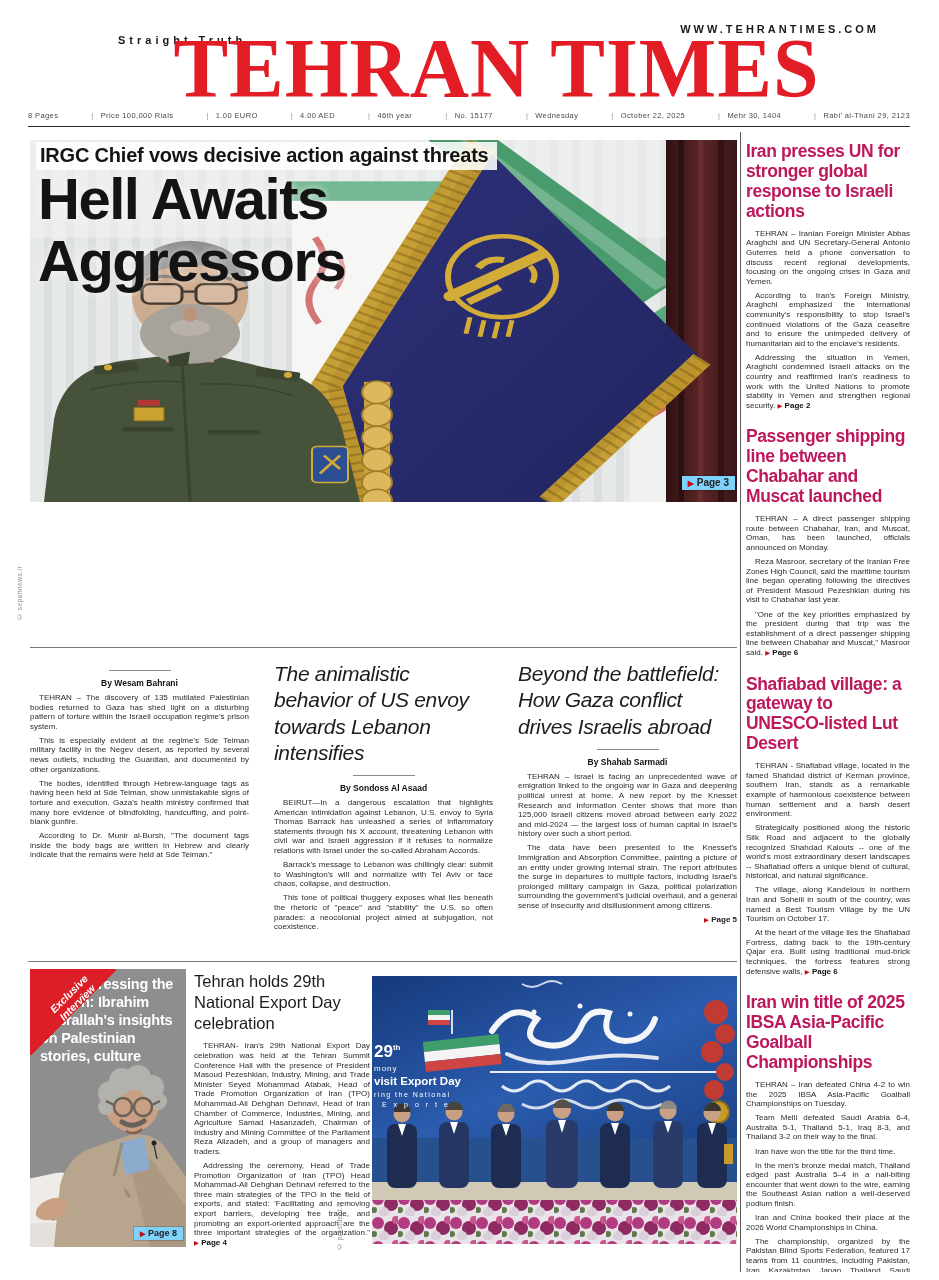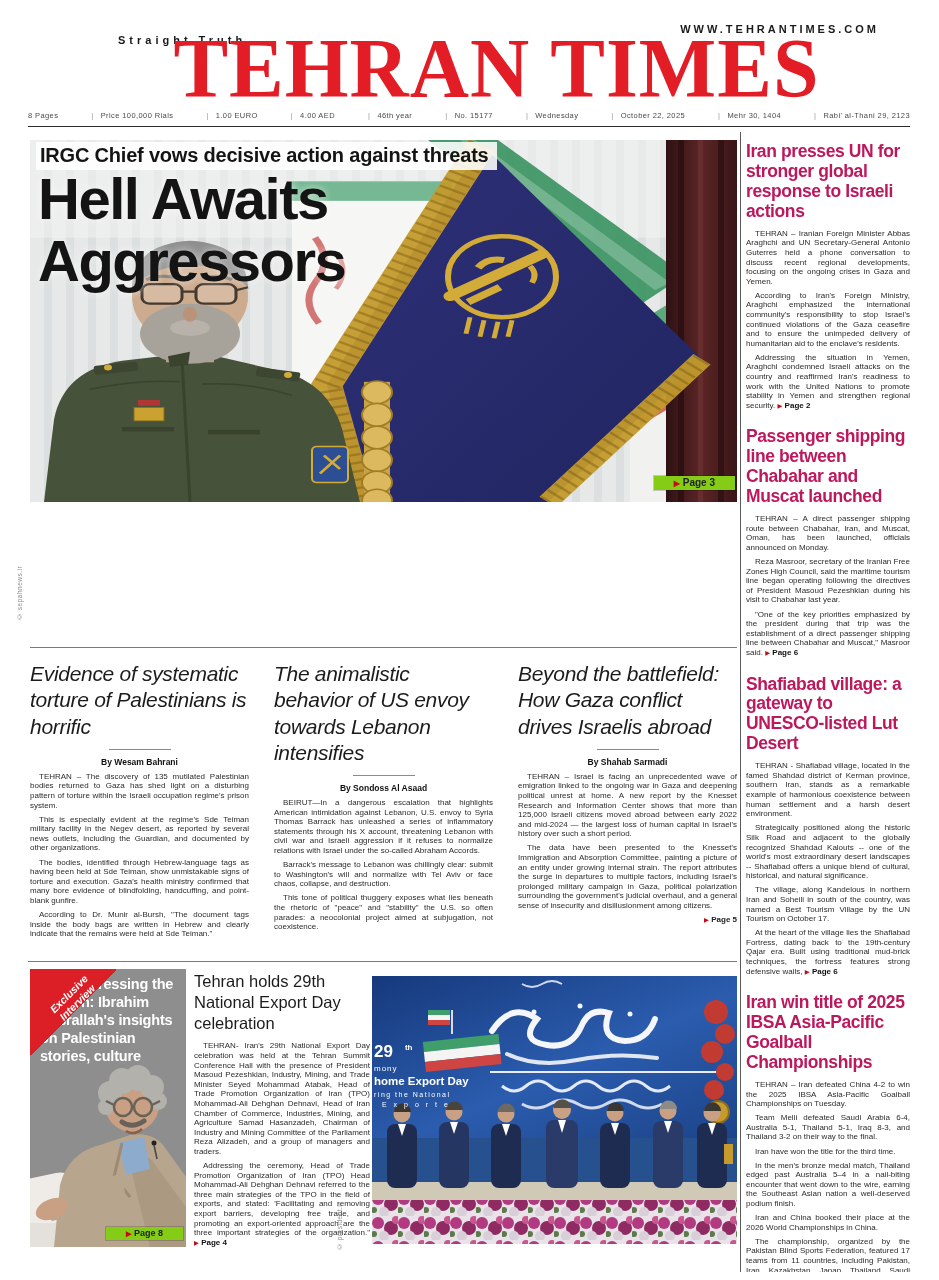--- a/index.html
+++ b/index.html
@@ -19,21 +19,21 @@
   .rule-top{left:28px;right:29px;top:126px;height:1px;background:#2b2b2b;}
   .vrule{left:740px;top:132px;height:1140px;width:1px;background:#5a5a5a;}
 
   
   .lead-photo{left:30px;top:140px;width:707px;height:362px;overflow:hidden;background:#e4e6e5;}
   .lead-photo svg{position:absolute;inset:0;width:100%;height:100%;}
   .kicker{position:absolute;left:6px;top:2px;display:inline-block;background:rgba(255,255,255,0.88);
     padding:2px 8px 3px 4px;font-size:20px;font-weight:bold;color:#141414;letter-spacing:-0.2px;}
   .lead-headline{position:absolute;left:8px;top:28px;font-size:58px;line-height:62px;font-weight:bold;
     color:#141414;letter-spacing:-1.5px;text-shadow:0 0 8px rgba(255,255,255,0.65);}
-  .photo-pref{position:absolute;background:#84cc16;padding:1px 20px 2px;font-weight:bold;
+  .photo-pref{position:absolute;background:#7dd3fc;padding:1px 6px 2px;font-weight:bold;
     box-shadow:0 0 0 1px rgba(0,0,0,0.18);white-space:nowrap;}
   .lead-pref{right:2px;bottom:12px;font-size:10px;}
   .arr{color:#c40c16;font-size:0.8em;}
   .vcredit{position:absolute;font-size:6.5px;color:#8a8a8a;writing-mode:vertical-rl;
     transform:rotate(180deg);letter-spacing:0.5px;}
   .lead-credit{left:16px;top:520px;height:100px;}
 
   
   .rcol{left:746px;top:142px;width:164px;height:1130px;overflow:hidden;}
   .rcol h2{margin:0 0 7px;font-size:17.5px;line-height:1.14;letter-spacing:-0.4px;color:#be185d;}
@@ -64,21 +64,21 @@
   .int-svg{position:absolute;left:0;bottom:0;width:156px;height:186px;}
   .int-pref{right:3px;bottom:7px;font-size:9px;}
 
   .expcol{position:absolute;left:166px;top:9px;width:176px;}
   .expcol h3{margin:0 0 8px;font-size:16.5px;line-height:1.26;font-weight:normal;color:#1c1c1c;}
 
   .expophoto{position:absolute;left:344px;top:14px;width:365px;height:268px;overflow:hidden;background:#1c4489;}
   .expophoto svg{position:absolute;inset:0;width:100%;height:100%;}
   .ov{position:absolute;color:#fff;white-space:nowrap;}
   .ov-29{left:2px;top:66px;font-size:17px;font-weight:bold;}
-  .ov-29 sup{font-size:8px;padding-left:12px;}
+  .ov-29 sup{font-size:8px;}
   .ov-mony{left:2px;top:88px;font-size:8px;letter-spacing:1px;}
   .ov-nexd{left:2px;top:99px;font-size:11.5px;font-weight:bold;}
   .ov-ring{left:2px;top:115px;font-size:7px;letter-spacing:1.5px;}
   .ov-expo{left:10px;top:125px;font-size:7px;letter-spacing:2.5px;}
   .expo-credit{left:336px;top:1160px;height:90px;}
 </style>
 </head>
 <body>
 
 <div>
@@ -225,21 +225,20 @@
       <p class="body">In the men's bronze medal match, Thailand edged past Australia 5–4 in a nail-biting encounter that went down to the wire, earning the Southeast Asian nation a well-deserved podium finish.</p>
       <p class="body">Iran and China booked their place at the 2026 World Championships in China.</p>
       <p class="body">The championship, organized by the Pakistan Blind Sports Federation, featured 17 teams from 11 countries, including Pakistan, Iran, Kazakhstan, Japan, Thailand, Saudi Arabia, Australia, Iraq, and Uzbekistan, New Zealand and South Korea.</p>
 
     </article>
   </aside>
 
   <section class="abs midrow">
 
     <div class="col">
-      <h3>Evidence of systematic torture of Palestinians is horrific</h3>
       <div class="hrule-small"></div>
       <div class="byline">By Wesam Bahrani</div>
       <p class="body">TEHRAN – The discovery of 135 mutilated Palestinian bodies returned to Gaza has shed light on a disturbing pattern of torture within the Israeli occupation regime's prison system.</p>
       <p class="body">This is especially evident at the regime's Sde Teiman military facility in the Negev desert, as reported by several news outlets, including the Guardian, and documented by other organizations.</p>
       <p class="body">The bodies, identified through Hebrew-language tags as having been held at Sde Teiman, show unmistakable signs of torture and execution. Gaza's health ministry confirmed that many bore evidence of blindfolding, handcuffing, and point-blank gunfire.</p>
       <p class="body">According to Dr. Munir al-Bursh, "The document tags inside the body bags are written in Hebrew and clearly indicate that the remains were held at Sde Teiman."</p>
     </div>
 
     <div class="col">
       <h3>The animalistic behavior of US envoy towards Lebanon intensifies</h3>
@@ -400,20 +399,20 @@
               <path d="M-8,135 a8.5,8.5 0 0 1 17,0" fill="#3a3632"></path>
               <rect x="-15" y="147" width="30" height="65" rx="8" fill="#1f2c52"></rect>
               <polygon points="-4,147 4,147 0,159" fill="#ffffff"></polygon>
               <rect x="12" y="168" width="9" height="20" fill="#c79a2e"></rect>
             </g>
         </g>
         <rect y="224" width="365" height="44" fill="url(#flowerP)"></rect>
       </svg>
       <span class="ov ov-29"><span>29</span><sup>th</sup></span>
       <span class="ov ov-mony">mony</span>
-      <span class="ov ov-nexd">home Export Day</span>
+      <span class="ov ov-nexd">visit Export Day</span>
       <span class="ov ov-ring">ring the National</span>
       <span class="ov ov-expo">E x p o r t e</span>
     </div>
   </section>
   <div class="abs vcredit expo-credit">© president.ir</div>
 
 </div>
 
 </body></html>

